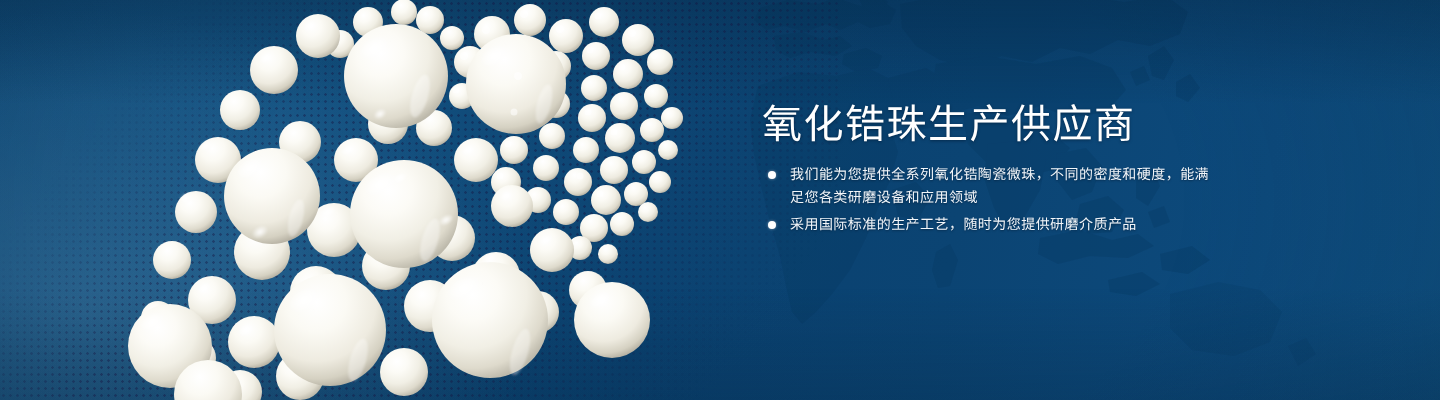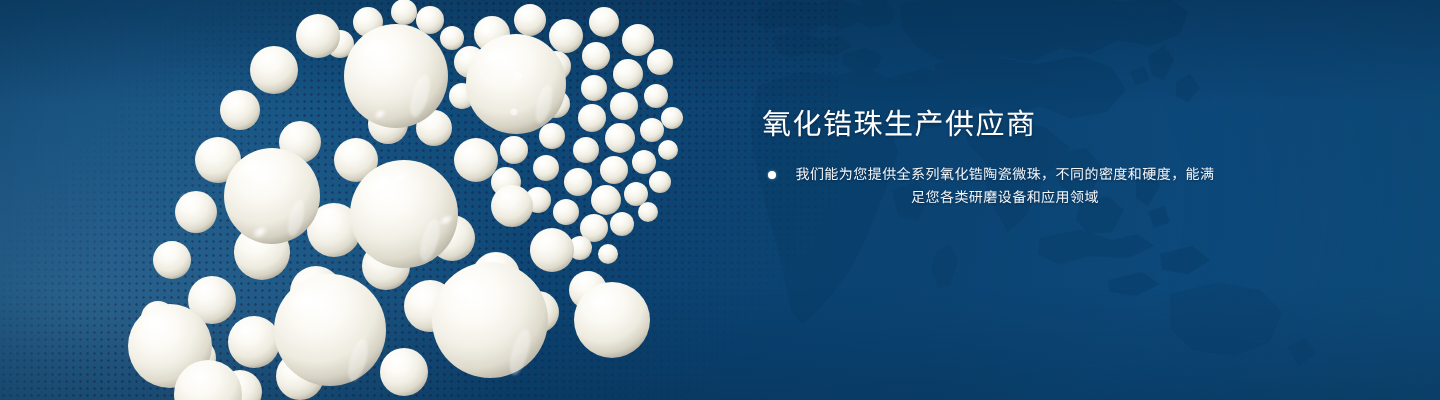--- a/index.html
+++ b/index.html
@@ -77,33 +77,32 @@
   .copy {
     position: absolute;
     left: 762px;
     top: 104px;
     width: 640px;
   }
 
   .title {
     margin: 0;
     color: #ffffff;
-    font-size: 29px;
+    font-size: 40px;
     font-weight: 400;
     letter-spacing: 1.5px;
     line-height: 40px;
     white-space: nowrap;
     text-shadow: 0 1px 3px rgba(0,24,48,0.55);
   }
 
   .bullets {
     list-style: none;
     margin: 19px 0 8px 0;
     padding: 0;
-    text-align: center;
   }
 
   .bullet-item {
     position: relative;
     padding-left: 28px;
     margin-bottom: 4px;
     color: #f2f6fa;
     font-size: 14px;
     line-height: 23px;
     letter-spacing: 0.45px;
@@ -373,16 +372,20 @@
   </div>
 
   <div class="copy">
     <h1 class="title">氧化锆珠生产供应商</h1>
 
     <ul class="bullets">
       <li class="bullet-item">
         <span class="bullet-dot"></span>
         <span class="bullet-text">我们能为您提供全系列氧化锆陶瓷微珠，不同的密度和硬度，能满足您各类研磨设备和应用领域</span>
       </li>
+      <li class="bullet-item">
+        <span class="bullet-dot"></span>
+        <span class="bullet-text">采用国际标准的生产工艺，随时为您提供研磨介质产品</span>
+      </li>
     </ul>
   </div>
 
 </div>
 
 </body></html>

